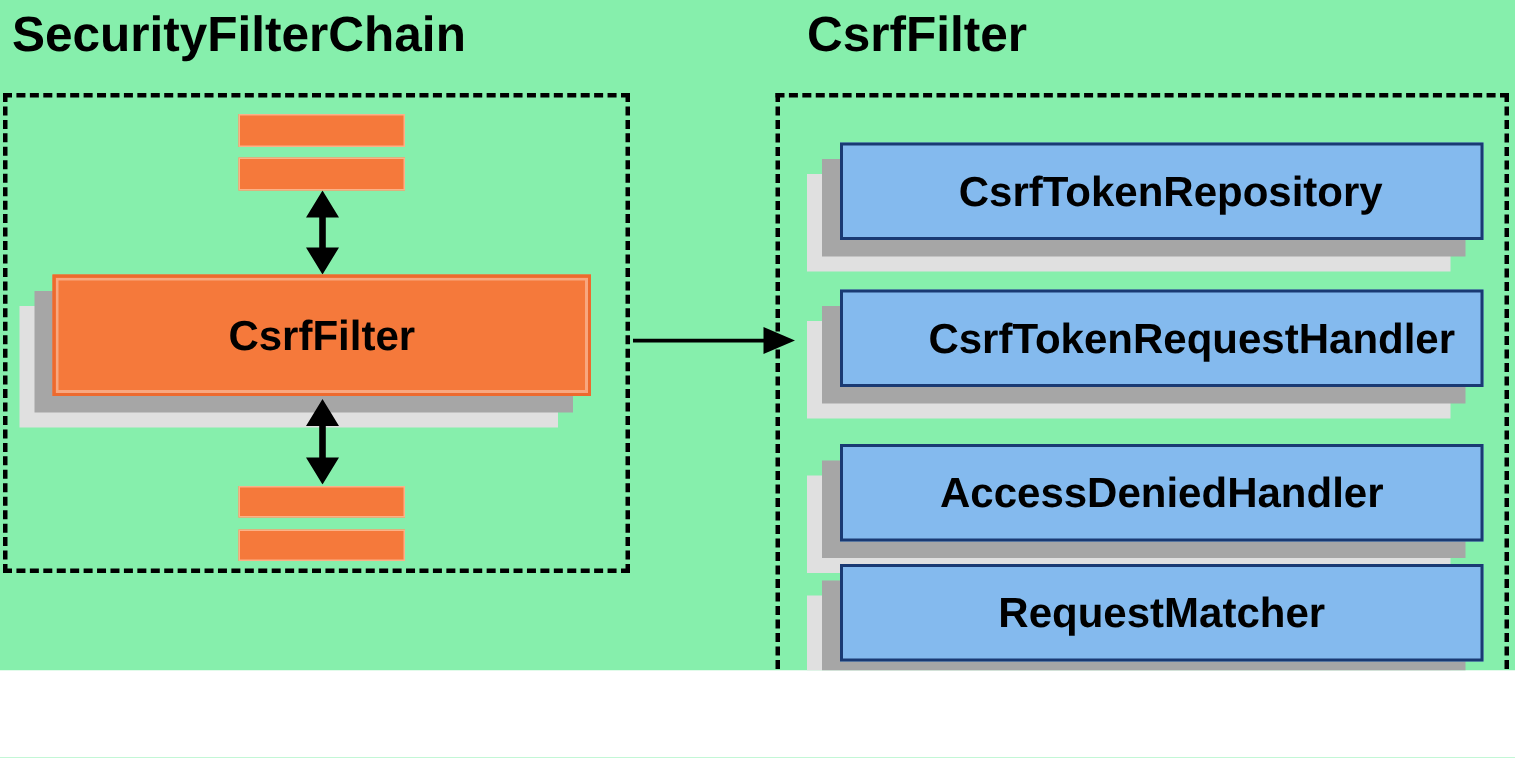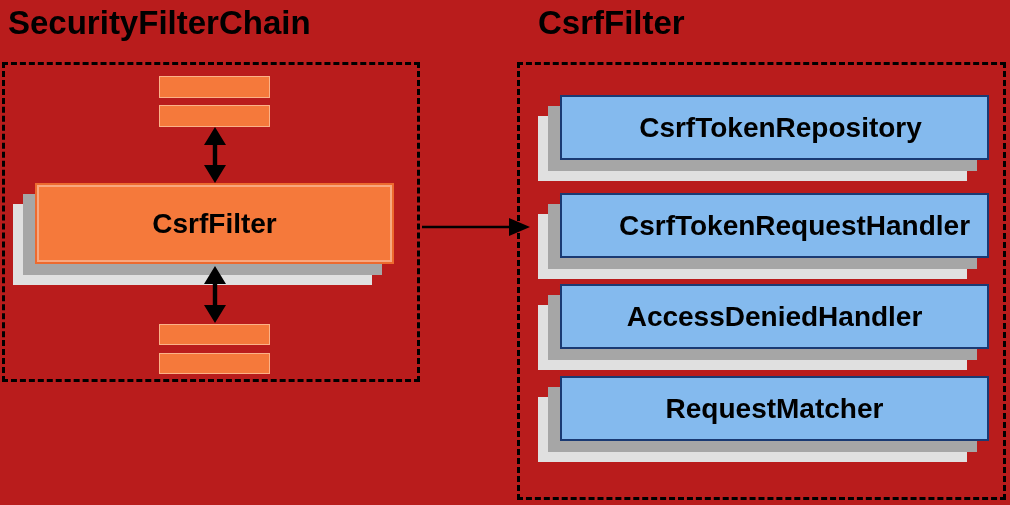--- a/index.html
+++ b/index.html
@@ -4,22 +4,22 @@
 <style>
   html, body {
     margin: 0;
     padding: 0;
     background: #ffffff;
     font-family: "Liberation Sans", "DejaVu Sans", sans-serif;
   }
   .canvas {
     position: relative;
     width: 1010px;
-    height: 505px;
-    background: #b91c1c;
+    height: 447px;
+    background: #86efac;
     overflow: hidden;
   }
   .panel-title {
     position: absolute;
     font-size: 33px;
     font-weight: bold;
     color: #000000;
     line-height: 1.1;
     white-space: nowrap;
   }
@@ -109,21 +109,21 @@
   <div class="dashed-box" style="left:517px; top:62px; width:489px; height:438px;"></div>
 
   <div class="blue-box" style="top:95px;padding-left:12px;">
     <span>CsrfTokenRepository</span>
   </div>
 
   <div class="blue-box" style="top:193px;padding-left:40px;">
     <span>CsrfTokenRequestHandler</span>
   </div>
 
-  <div class="blue-box" style="top:284px;text-align:right;">
+  <div class="blue-box" style="top:296px;text-align:right;">
     <span>AccessDeniedHandler</span>
   </div>
 
   <div class="blue-box" style="top:376px;">
     <span>RequestMatcher</span>
   </div>
 
 </div>
 
 </body></html>

